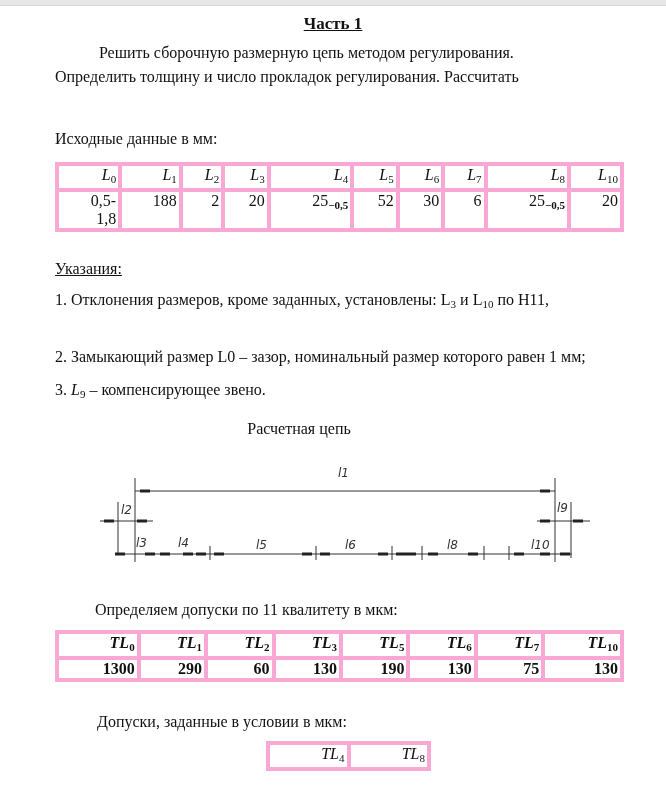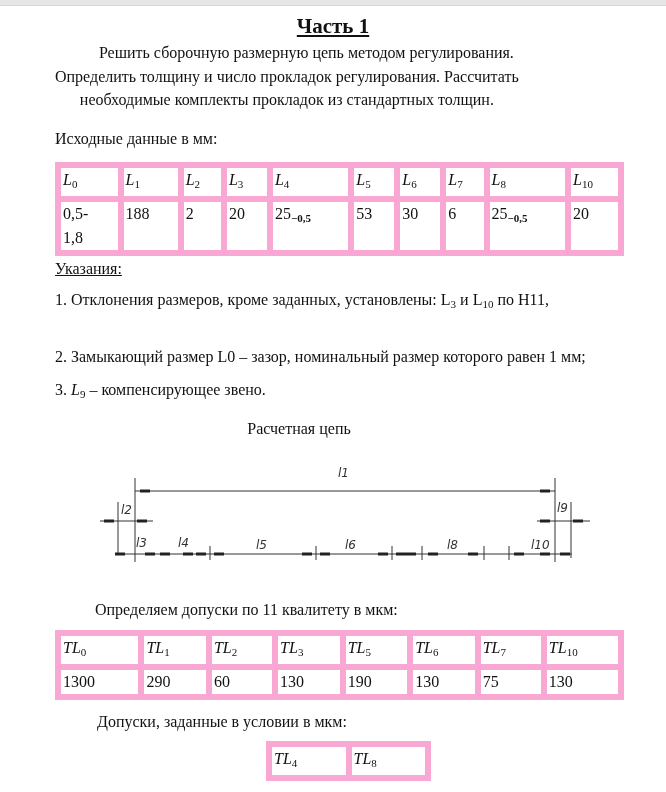--- a/index.html
+++ b/index.html
@@ -1,42 +1,41 @@
 <!DOCTYPE html>
 <html><head>
 <meta charset="utf-8">
 <style>
   html, body { margin:0; padding:0; background:#fff; }
   body { width:666px; height:792px; position:relative; overflow:hidden;
          font-family:"Liberation Serif", "DejaVu Serif", serif; color:#111; font-size:16px; }
   .topbar { position:absolute; left:0; top:0; width:666px; height:5px; background:#e6e6e6; border-bottom:1px solid #d8d8d8; }
   .abs { position:absolute; white-space:nowrap; }
-  .title { left:0; width:666px; top:14px; text-align:center; font-weight:bold; font-size:21px; }
+  .title { left:0; width:666px; top:14px; text-align:center; font-weight:bold; font-size:17px; }
   .title span { text-decoration:underline; }
   .para { left:55px; line-height:23.5px;text-align:center; }
   .ind { padding-left:39px; }
   table.t { position:absolute; border-collapse:collapse; font-size:16px; }
-  table.t td { border:6px solid #f9a8d4; text-align:left; vertical-align:top; padding:0 2px; line-height:24px; }
+  table.t td { border:4px solid #f9a8d4; text-align:right; vertical-align:top; padding:0 2px; line-height:18px; }
   table.t tr.h td { font-style:italic; }
   sub { font-size:11px; vertical-align:-3px; font-style:normal; }
   .it { font-style:italic; }
   .underline { text-decoration:underline; }
   svg text { font-family:"DejaVu Sans", sans-serif; font-style:italic; font-size:12px; fill:#333; }
 </style>
 </head>
 <body>
 
 <div class="topbar"></div>
 
 <div class="abs title"><span>Часть 1</span></div>
 
 <div class="abs para" style="top:41px;">
   <div class="ind">Решить сборочную размерную цепь методом регулирования.</div>
   <div>Определить толщину и число прокладок регулирования. Рассчитать</div>
-  <div>необходимые комплекты прокладок из стандартных толщин.</div>
 </div>
 
 <div class="abs para" style="top:127px;">Исходные  данные в мм:</div>
 
 <table class="t" style="left:55px; top:162px; width:569px;">
   <tbody>
       <tr class="h" id="init-head">
         <td><span>L</span><sub>0</sub></td>
         <td><span>L</span><sub>1</sub></td>
         <td><span>L</span><sub>2</sub></td>
@@ -47,21 +46,21 @@
         <td><span>L</span><sub>7</sub></td>
         <td><span>L</span><sub>8</sub></td>
         <td><span>L</span><sub>10</sub></td>
       </tr>
   <tr id="init-vals" style="height:36px;">
         <td><span>0,5-</span><br><span>1,8</span></td>
         <td><span>188</span></td>
         <td><span>2</span></td>
         <td><span>20</span></td>
         <td><span>25</span><sub style="font-weight: bold;">−0,5</sub></td>
-        <td><span>53</span></td>
+        <td><span>52</span></td>
         <td><span>30</span></td>
         <td><span>6</span></td>
         <td><span>25</span><sub style="font-weight: bold;">−0,5</sub></td>
         <td><span>20</span></td>
       </tr>
 </tbody>
   </table>
 
 <div class="abs para underline" style="top:257px;">Указания:</div>
 
@@ -128,21 +127,21 @@
   <text x="178" y="107">l4</text>
   <text x="256" y="109">l5</text>
   <text x="345" y="109">l6</text>
   <text x="447" y="109">l8</text>
   <text x="557" y="72">l9</text>
   <text x="531" y="109">l10</text>
 </svg>
 
 <div class="abs para" style="left:95px; top:598px;">Определяем допуски по 11 квалитету в мкм:</div>
 
-<table class="t" style="left:55px; top:630px; width:569px;">
+<table class="t" style="left:55px; top:630px; width:569px;font-weight:bold;">
   <tbody>
       <tr class="h" id="tol-head">
         <td><span>TL</span><sub>0</sub></td>
         <td><span>TL</span><sub>1</sub></td>
         <td><span>TL</span><sub>2</sub></td>
         <td><span>TL</span><sub>3</sub></td>
         <td><span>TL</span><sub>5</sub></td>
         <td><span>TL</span><sub>6</sub></td>
         <td><span>TL</span><sub>7</sub></td>
         <td><span>TL</span><sub>10</sub></td>

